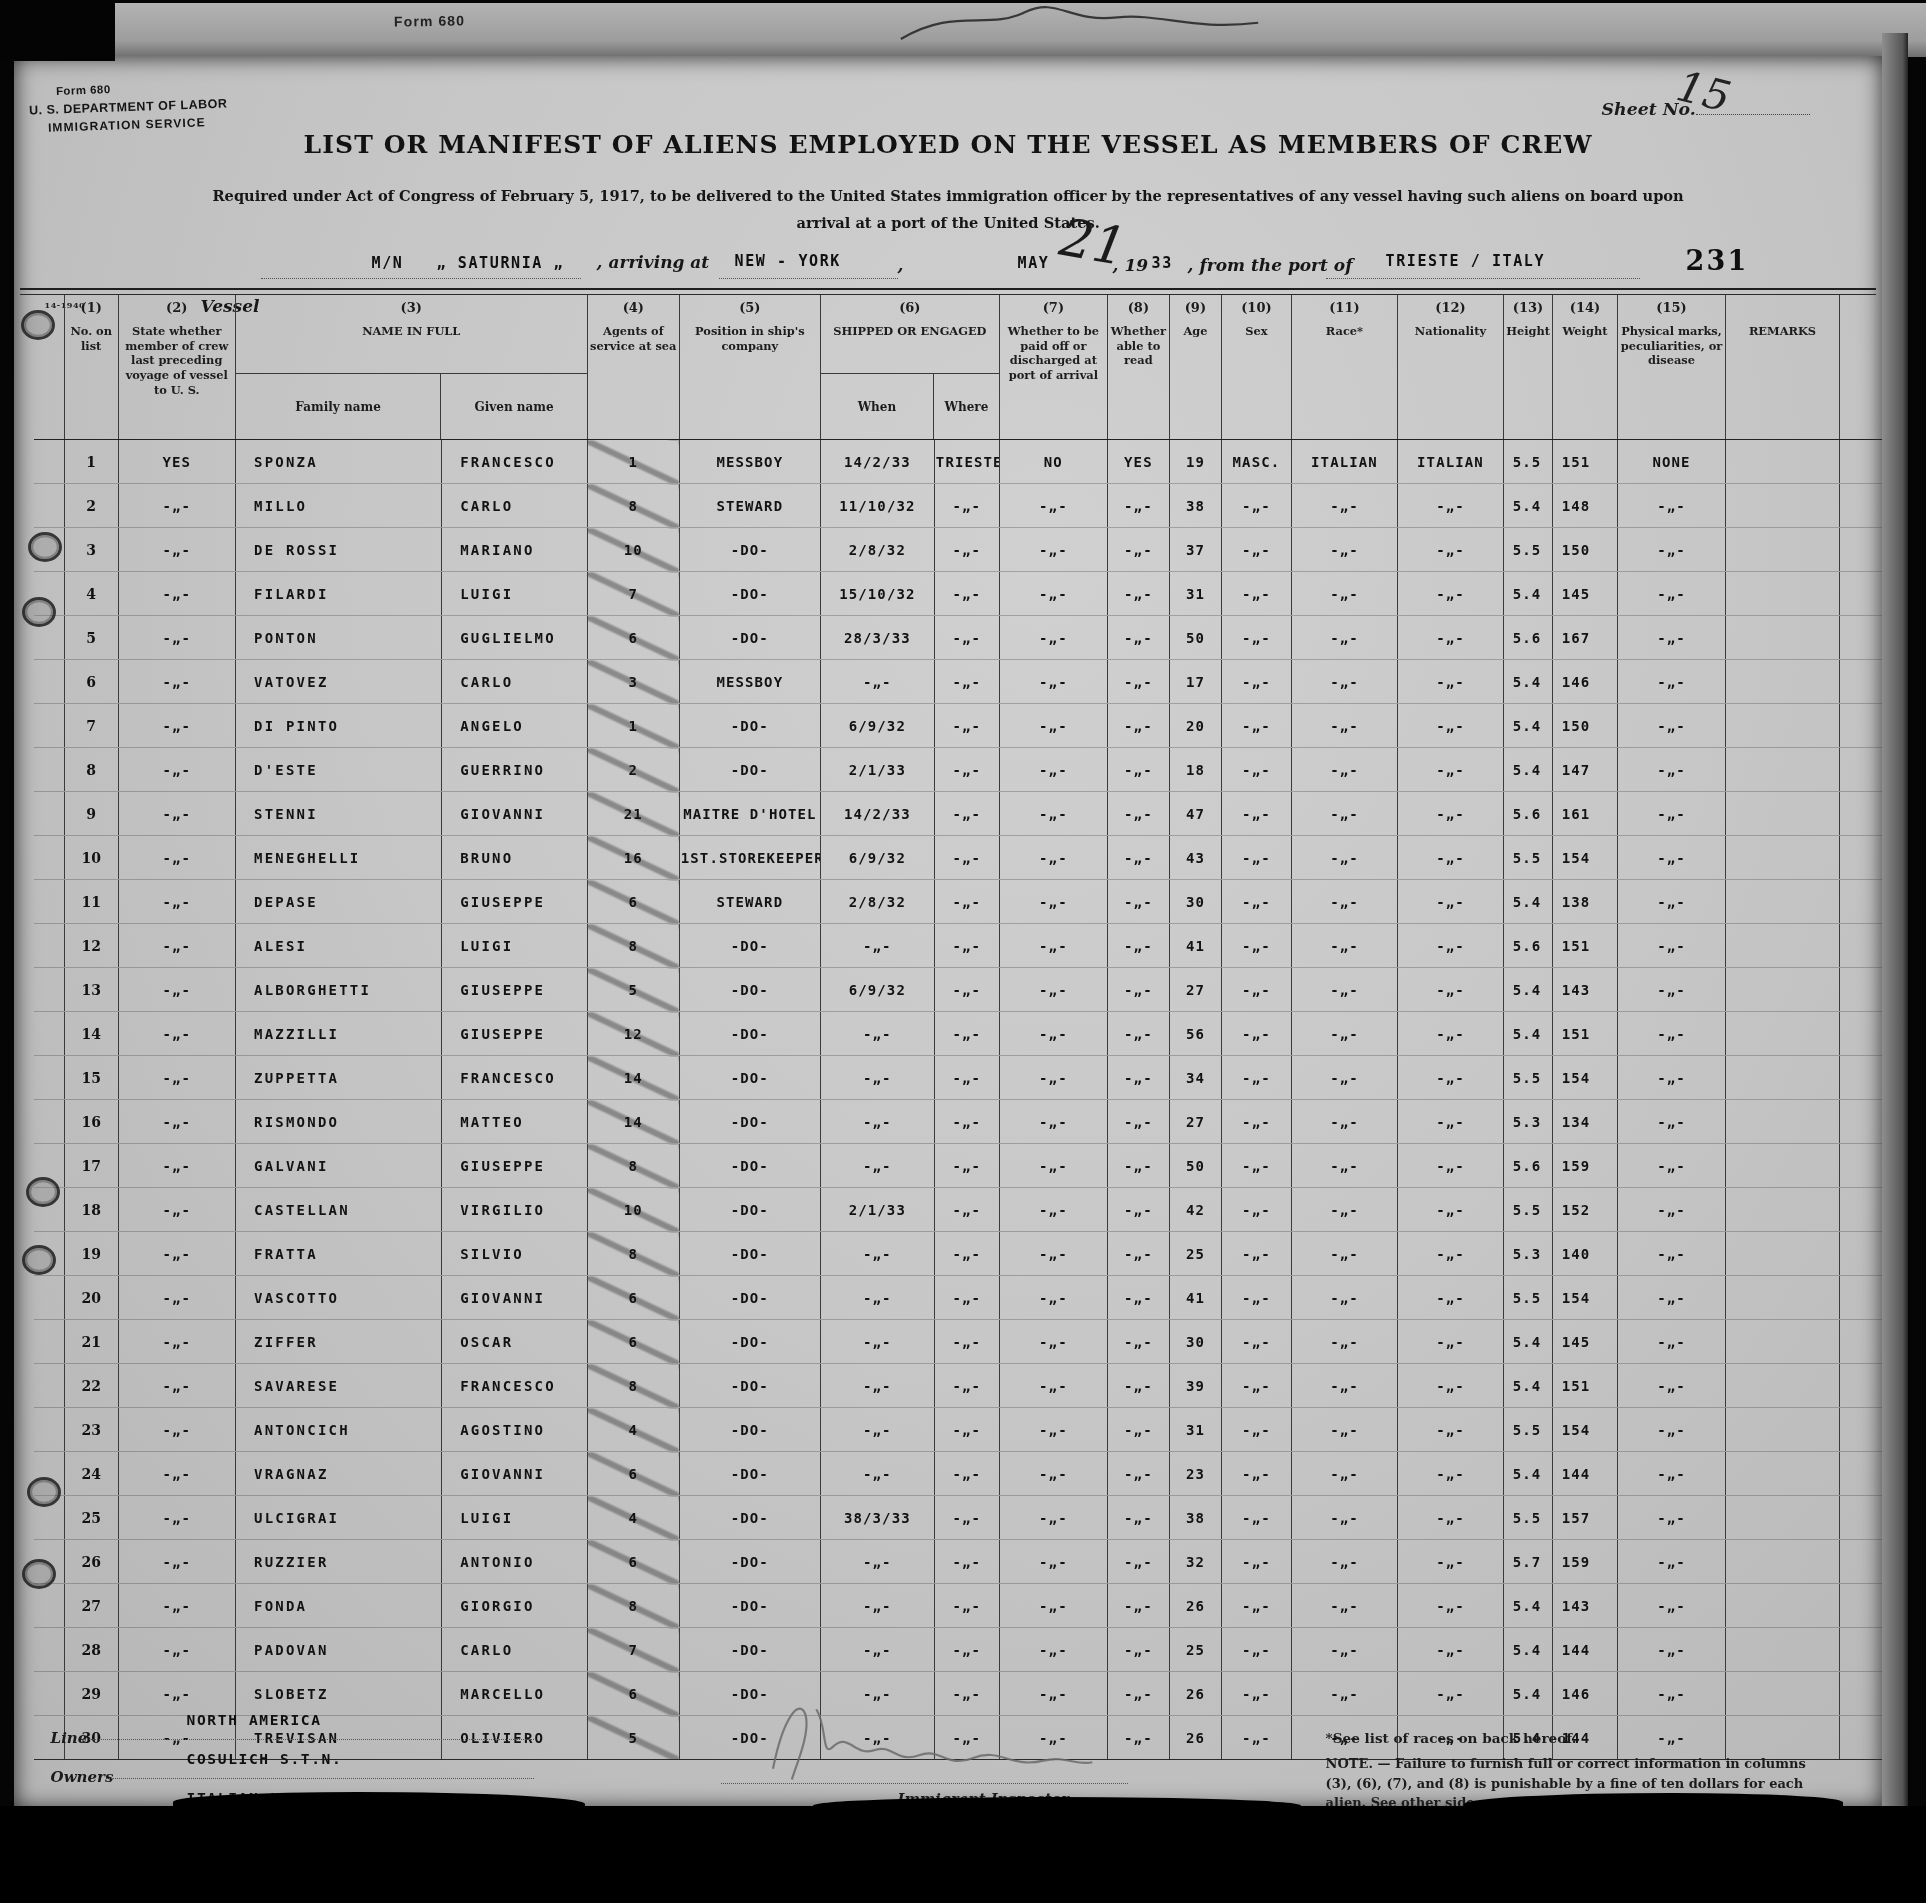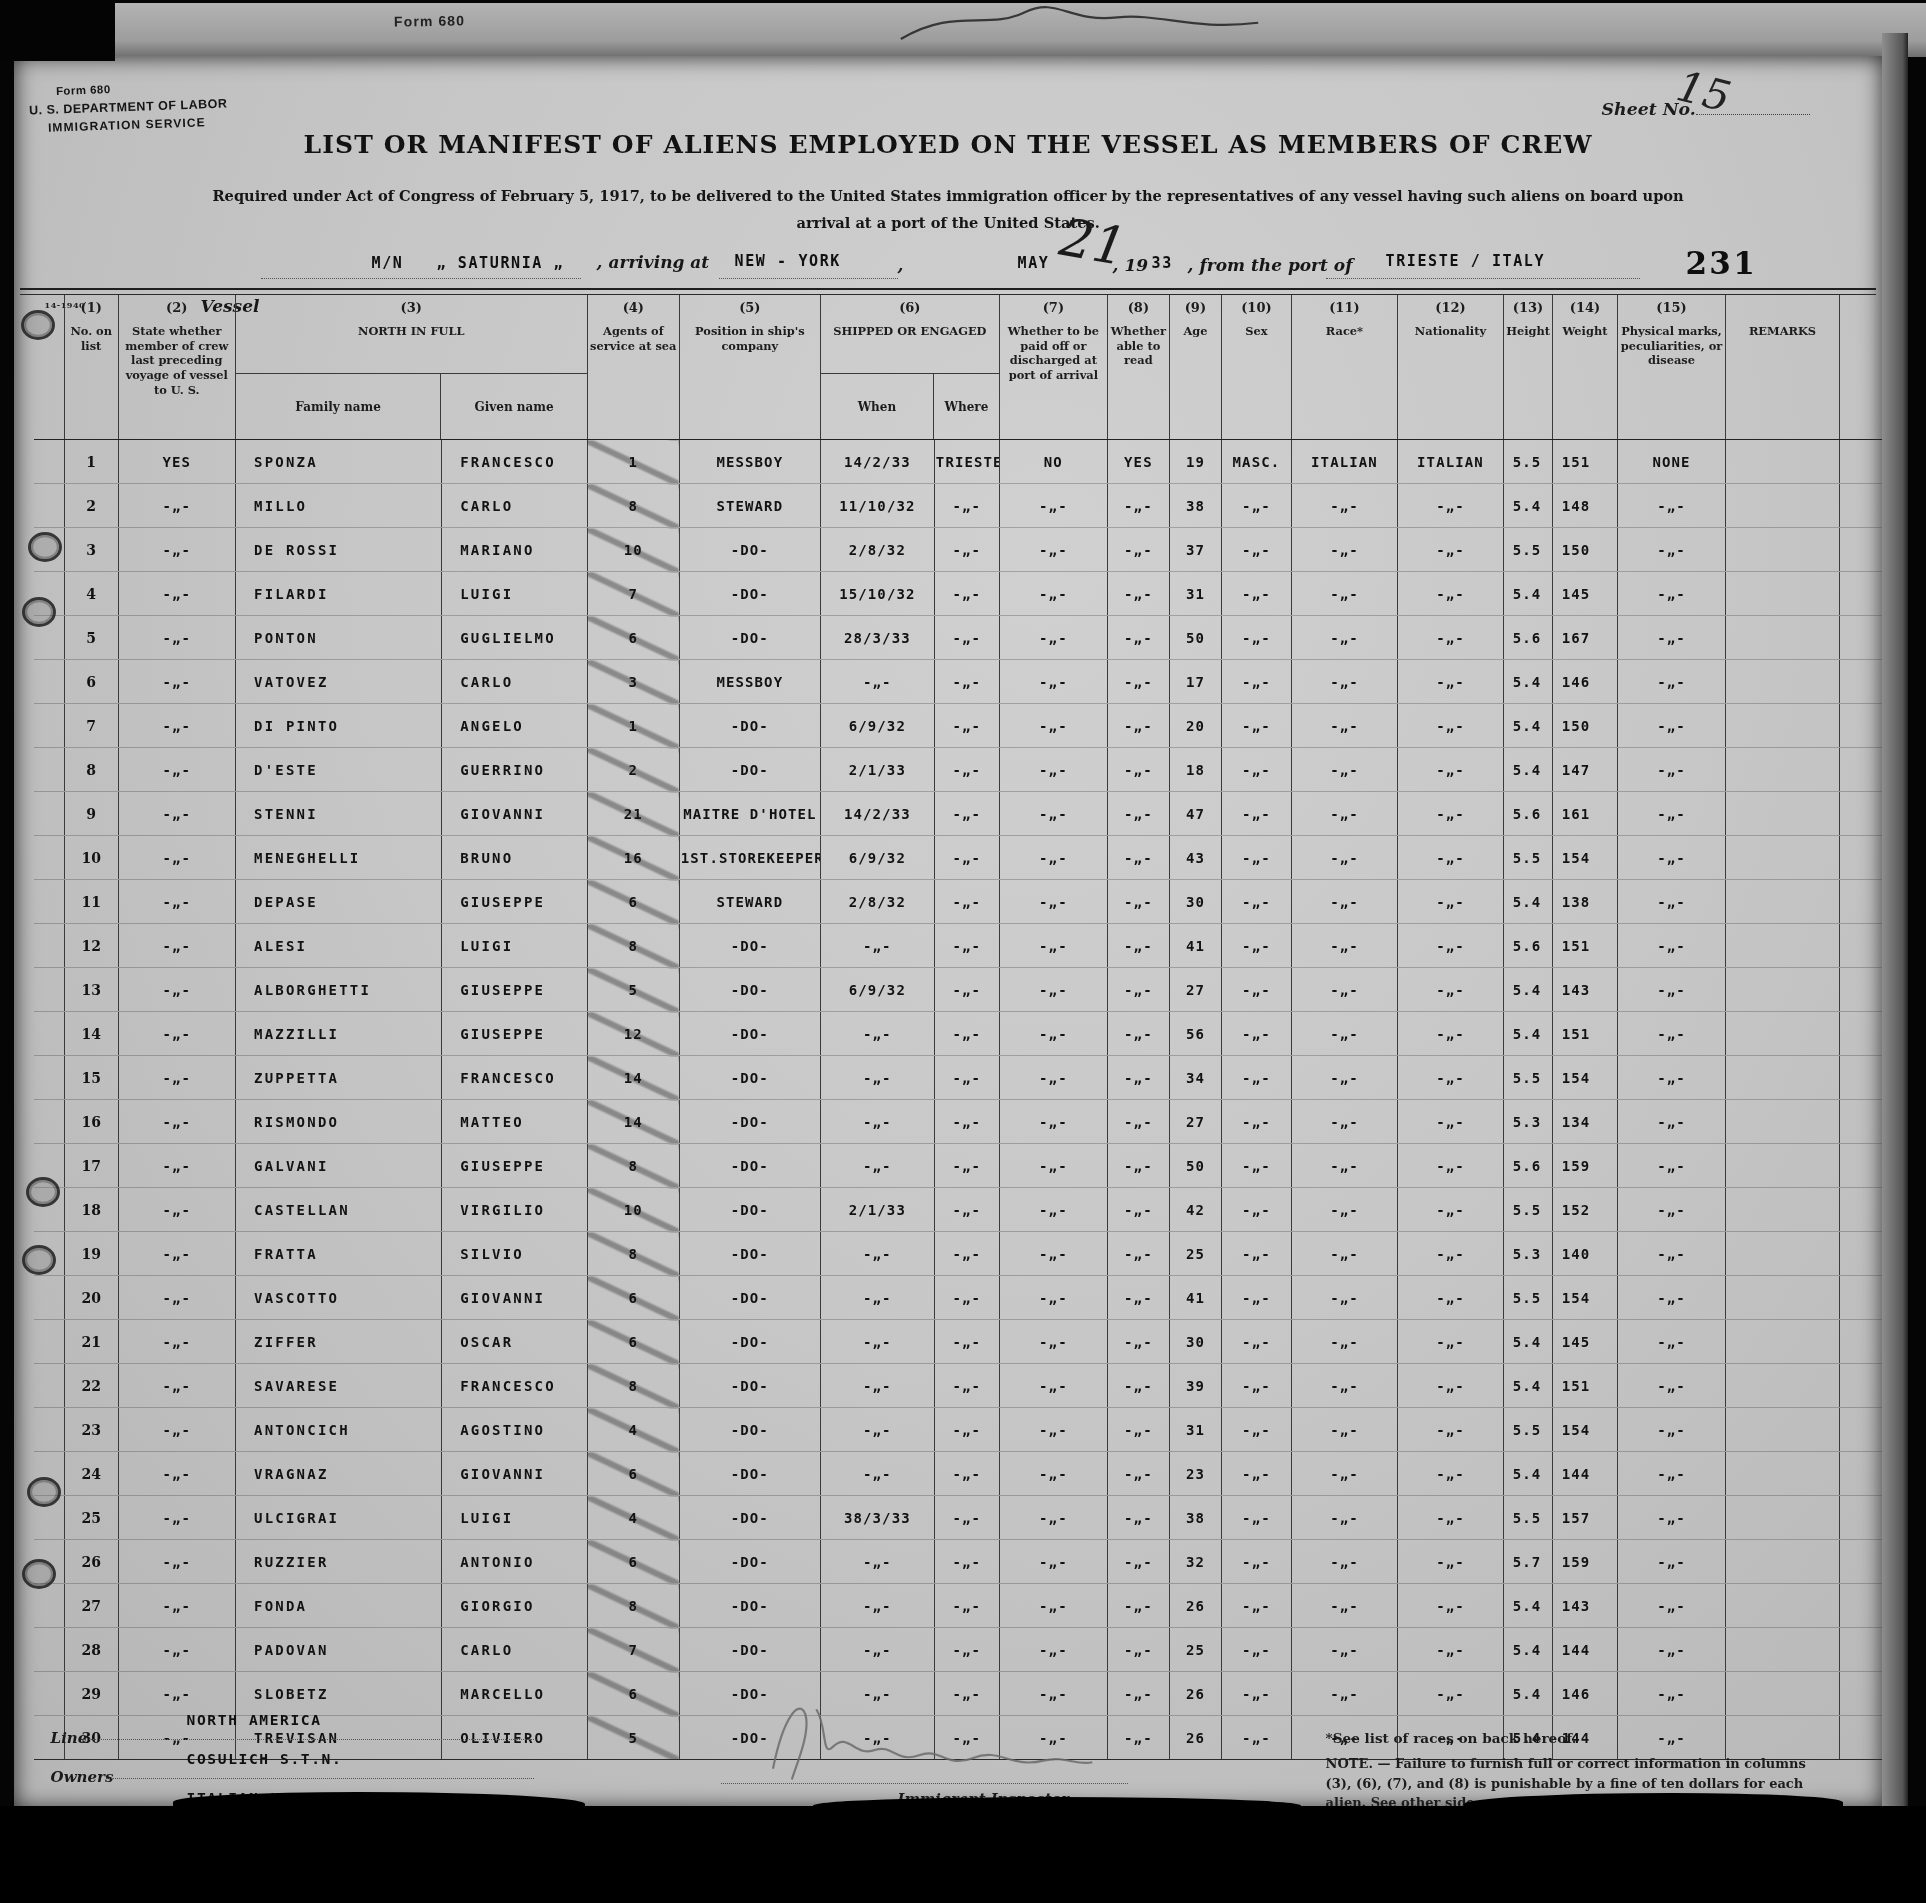--- a/index.html
+++ b/index.html
@@ -38,21 +38,21 @@
   .subtitle{position:absolute;left:33px;right:33px;text-align:center;font-size:14.6px;font-weight:bold;color:#161616;}
   .sub1{top:131px;}
   .sub2{top:158px;}
 
   
   .vline span{position:absolute;white-space:nowrap;}
   .lbl{font-style:italic;font-weight:bold;font-size:17px;color:#171717;}
   .typed{font-family:"DejaVu Sans Mono",monospace;font-weight:700;font-size:15px;letter-spacing:1.6px;color:#101010;}
   .hand-day{font-size:52px;font-style:italic;font-family:"DejaVu Serif",serif;color:#1b1b1b;
             transform:rotate(10deg);}
-  .stamp231{font-size:31px;font-weight:bold;letter-spacing:2.2px;color:#0e0e0e;}
+  .stamp231{font-size:27px;font-weight:bold;letter-spacing:2.2px;color:#0e0e0e;}
   .dotline{position:absolute;border-bottom:1.6px dotted #555;height:0;}
   .smallprint{position:absolute;font-size:8.1px;font-weight:bold;letter-spacing:0.5px;color:#222;}
 
   .toprule{position:absolute;left:6.5px;width:1856px;top:232px;height:3.8px;
            border-top:2.2px solid #1f1f1f;border-bottom:1.1px solid #2a2a2a;}
 
   
   table.manifest{position:absolute;left:20.6px;top:239px;width:1850px;border-collapse:collapse;table-layout:fixed;}
   .manifest th,.manifest td{border-left:1.1px solid #3a3a3a;overflow:hidden;vertical-align:middle;}
   .manifest th:first-child,.manifest td:first-child{border-left:none;}
@@ -171,21 +171,21 @@
             <div class="colnum">(1)</div>
             <div class="collabel">No. on list</div>
           </th>
           <th>
             <div class="colnum">(2)</div>
             <div class="collabel">State whether member of crew last preceding voyage of vessel to U. S.</div>
           </th>
           <th colspan="2" class="splithead">
             <div class="topseg">
               <div class="colnum">(3)</div>
-              <div class="collabel">NORTH IN FULL</div>
+              <div class="collabel">NAME IN FULL</div>
             </div>
             <div class="botseg">
               <div style="flex:0 0 58.3%;">Family name</div>
               <div style="flex:1;">Given name</div>
             </div>
           </th>
           <th>
             <div class="colnum">(4)</div>
             <div class="collabel">Agents of service at sea</div>
           </th>

